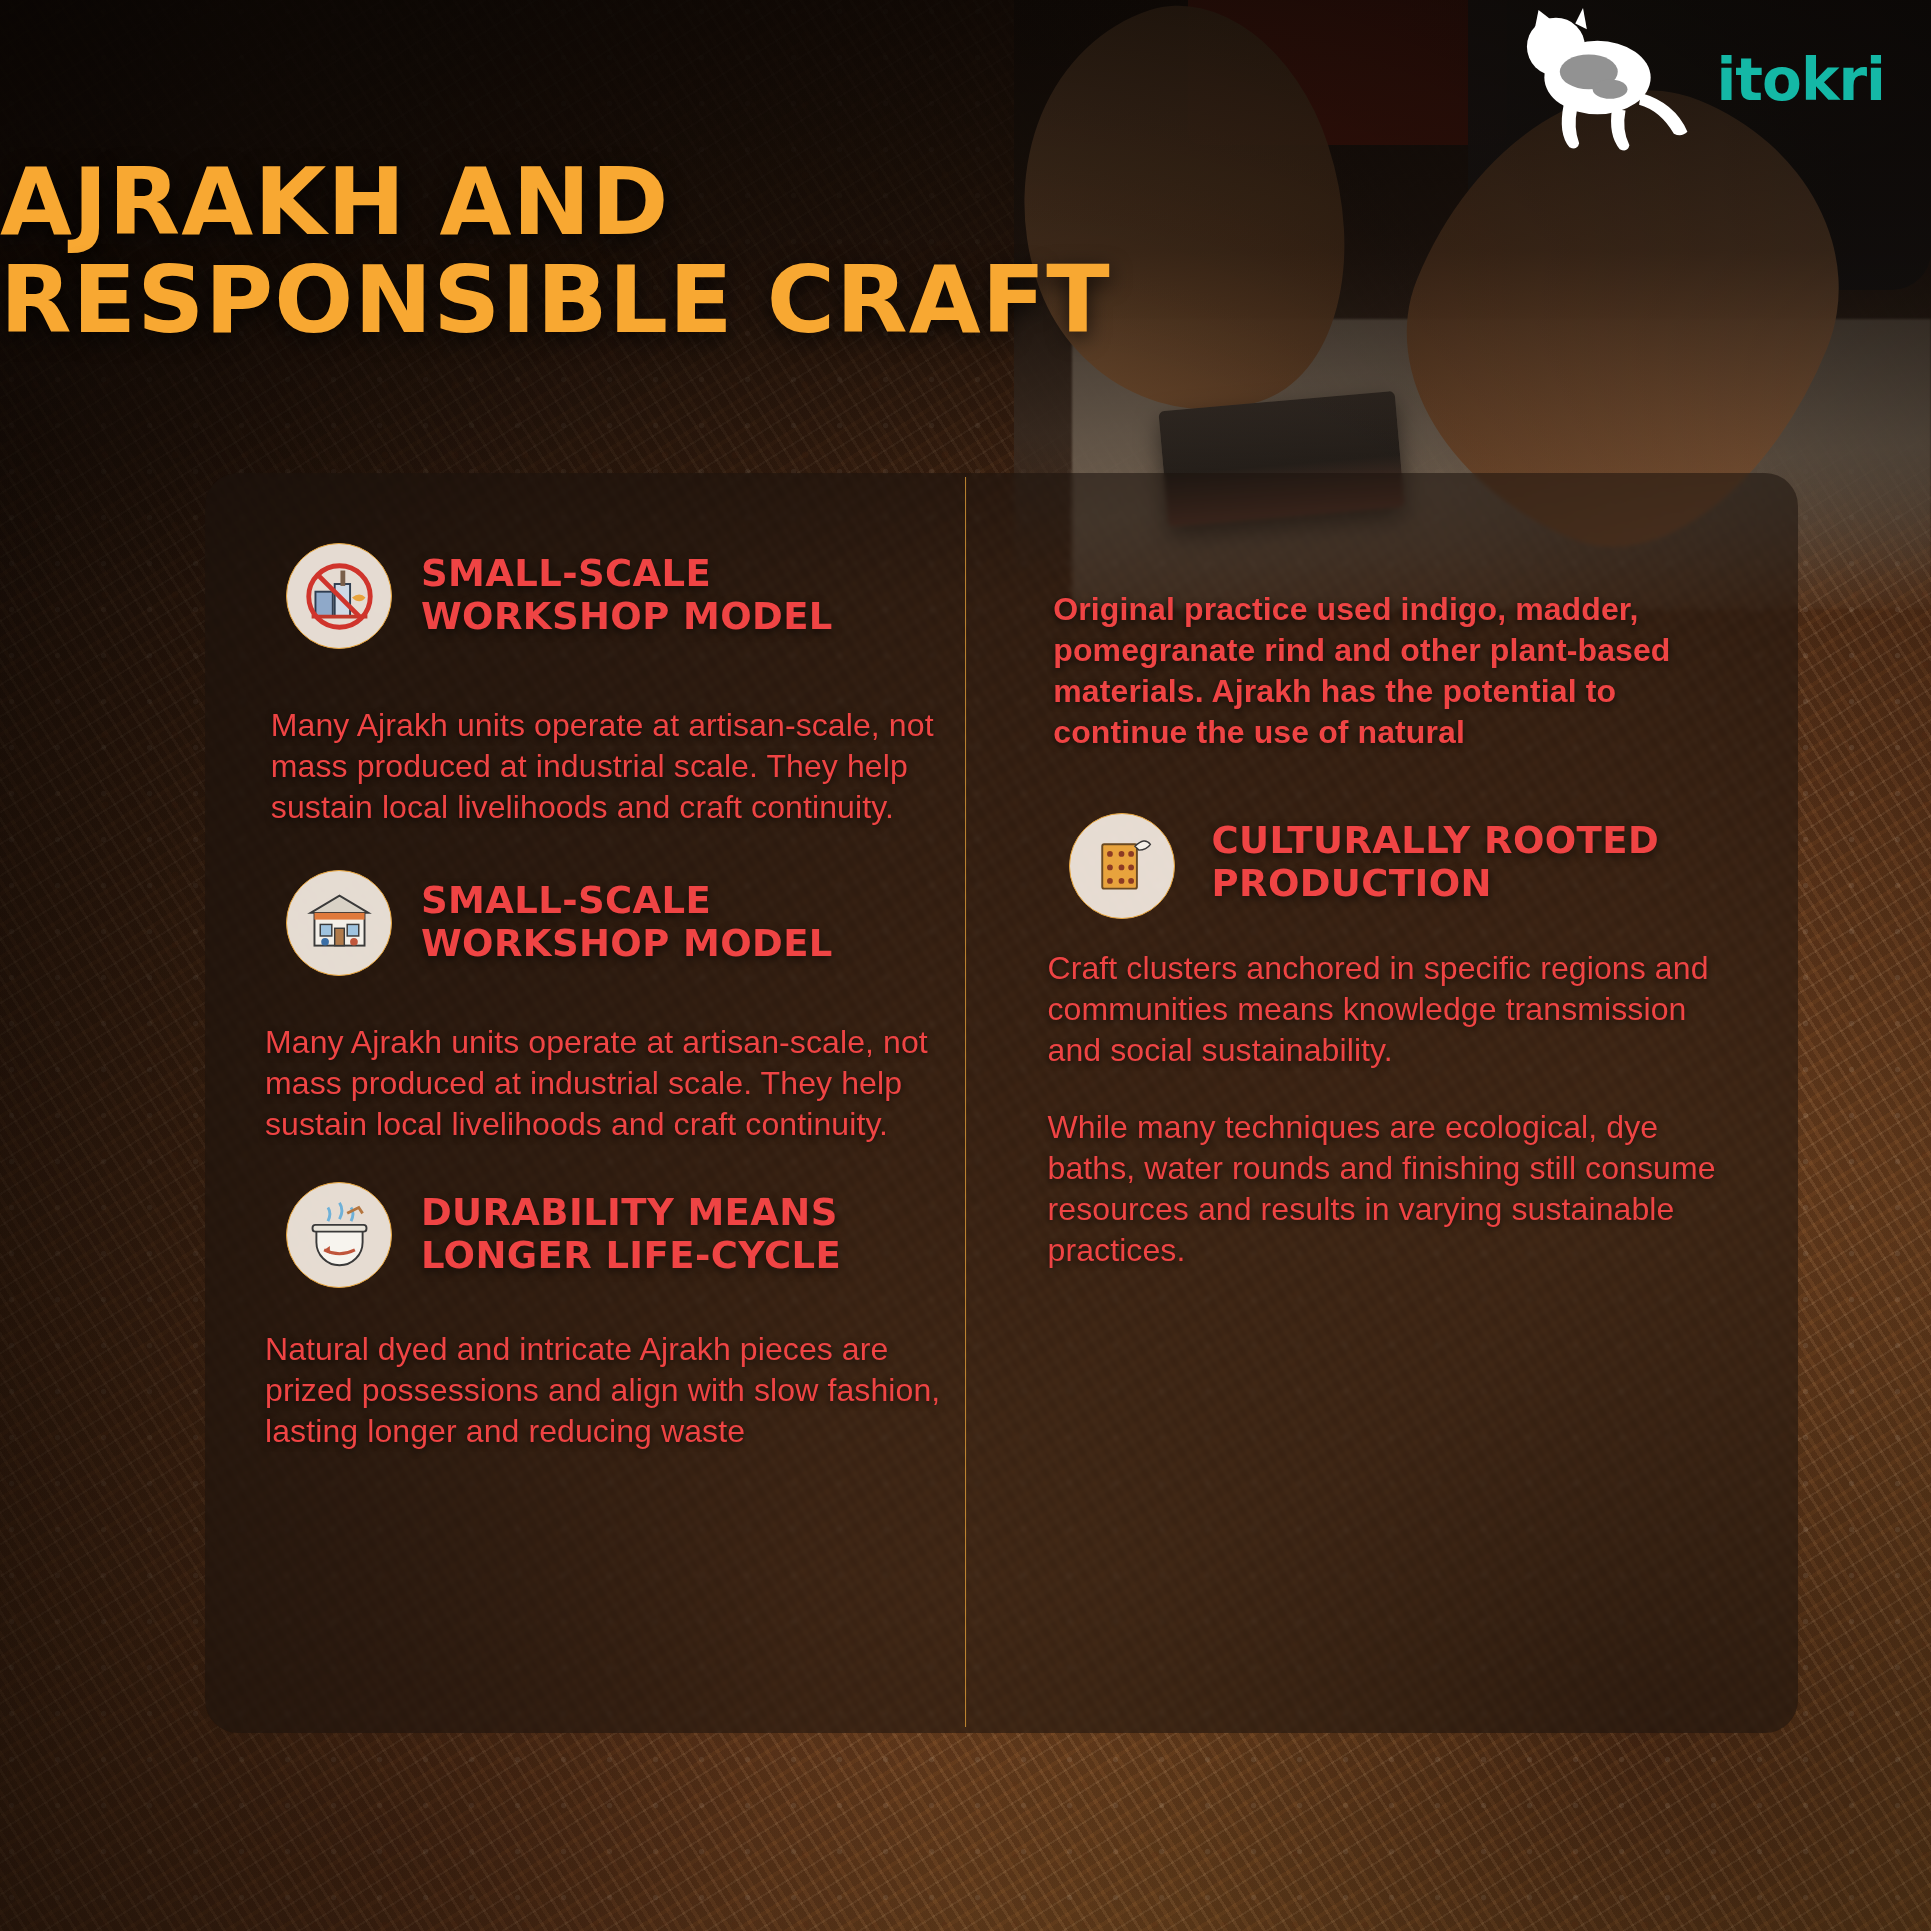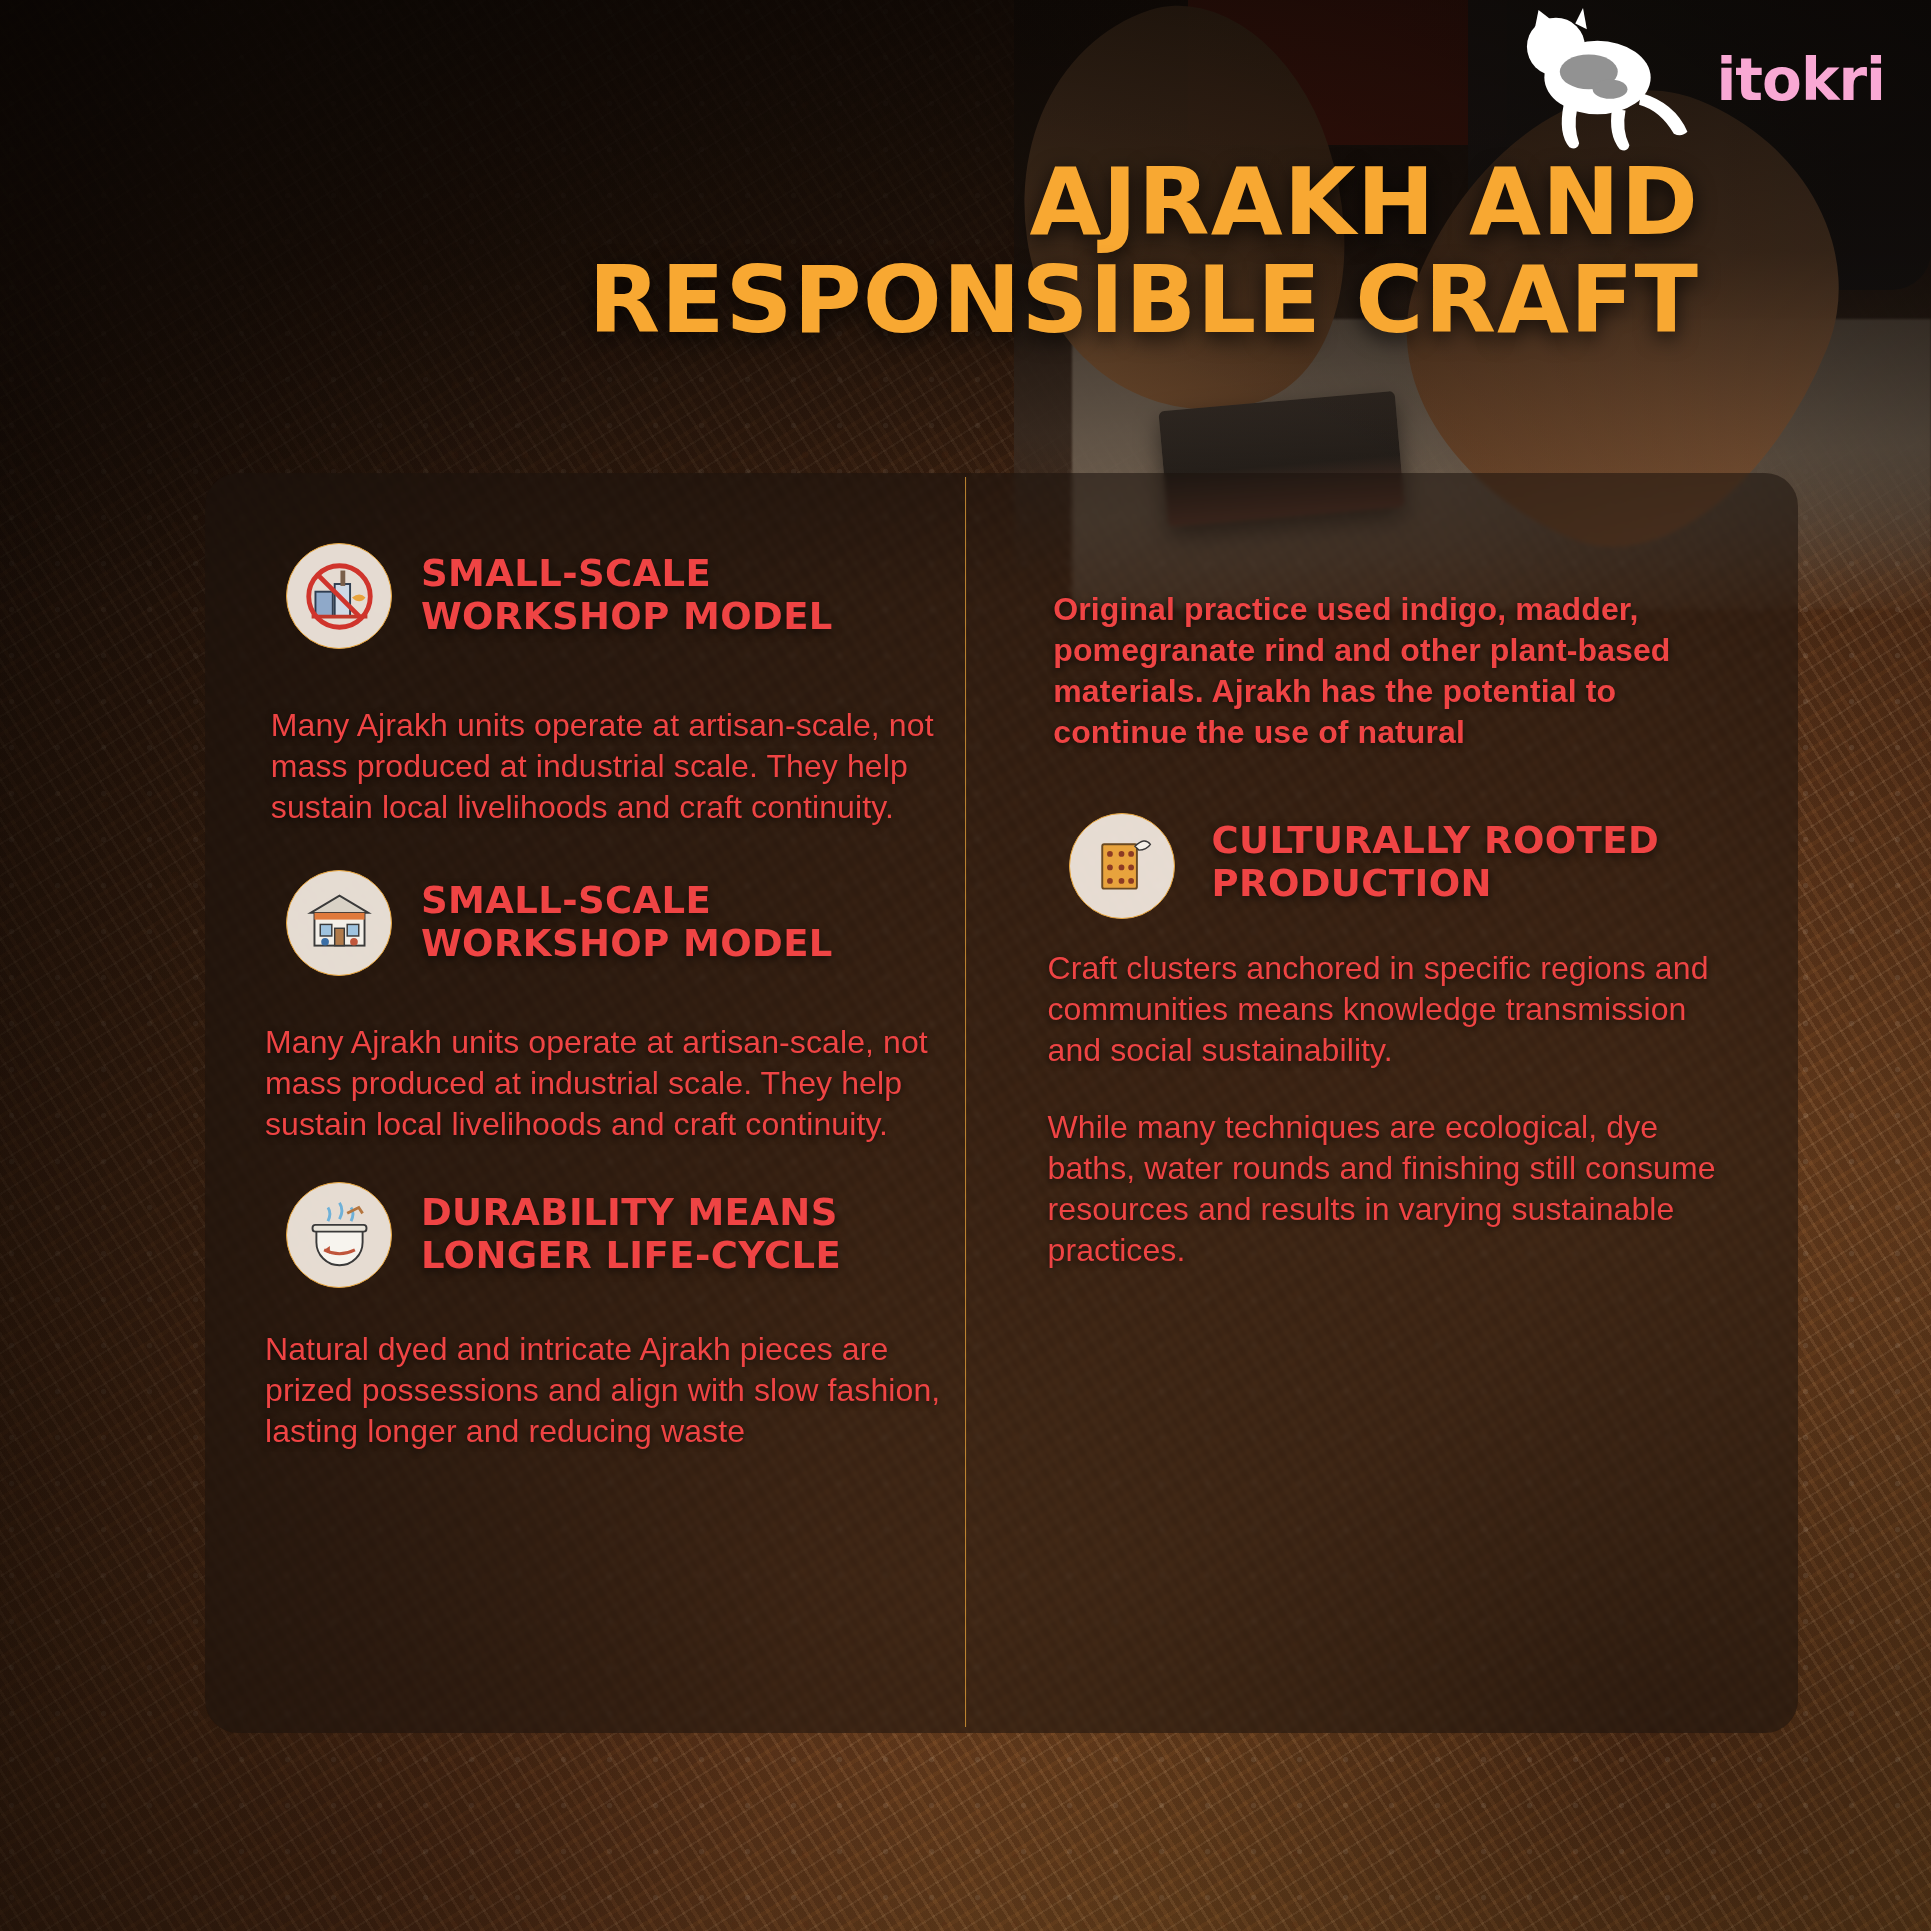--- a/index.html
+++ b/index.html
@@ -133,32 +133,32 @@
     right: 46px;
     display: flex;
     align-items: center;
     gap: 17.4px;
     z-index: 6;
   }
   .logo-cat svg { display: block; }
   .logo-text {
     font-size: 58px;
     font-weight: bold;
-    color: #f9a8d4;
+    color: #14b8a6;
     letter-spacing: -1px;
     font-family: "DejaVu Sans", sans-serif;
   }
 
   
   .title {
     position: absolute;
     top: 154px;
     left: 0;
     width: 1699px;
-    text-align: right;
+    text-align: left;
     z-index: 5;
     color: #f8a832;
     font-family: "DejaVu Sans", sans-serif;
     font-weight: bold;
     font-size: 93px;
     line-height: 1.05;
     letter-spacing: 1px;
     text-shadow: 0 5.8px 21px rgba(0,0,0,.75);
   }
   .title .l2 { display: block; }

